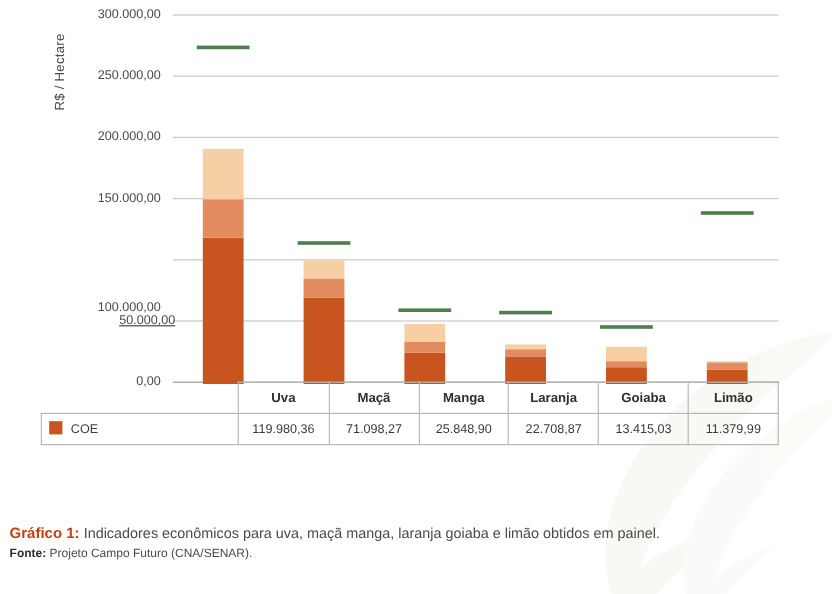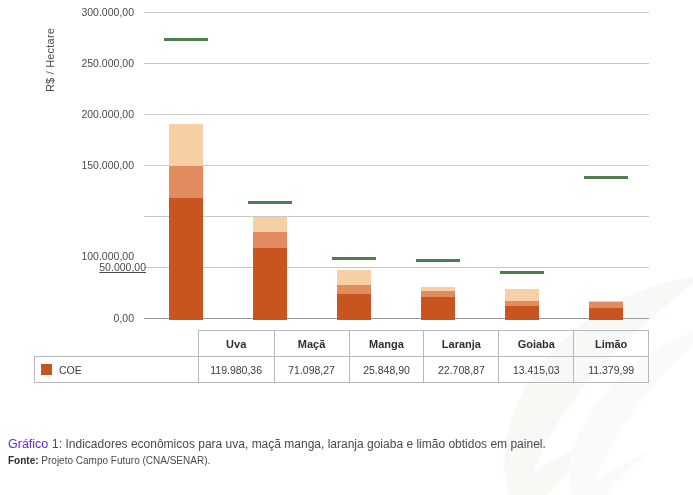--- a/index.html
+++ b/index.html
@@ -109,21 +109,20 @@
 
   
   .table {
     position: absolute;
     left: 34px;
     top: 318px;
     width: 615px;
     border-collapse: collapse;
     font-size: 10.5px;
     color: #3b3b3b;
-    margin-top: 12px;
   }
   .table td, .table th {
     border: 1px solid #b9b9b9;
     padding: 5px 4px;
     text-align: center;
     font-weight: normal;
     height: 15px;
   }
   .table th.hdr { font-weight: bold; font-size: 11px; color: #2f2f2f; }
   .table td.rowlabel {
@@ -157,22 +156,22 @@
   .caption {
     position: absolute;
     left: 8px;
     top: 437px;
     width: 680px;
     font-size: 11.5px;
     line-height: 15px;
     color: #4a4a4a;
   }
   .caption .gtitle {
-    color: #6d28d9;
-    font-weight: normal;
+    color: #c2410c;
+    font-weight: bold;
     font-size: 12.5px;
   }
   .caption .gbody { font-size: 12px; color: #4a4a4a; }
   .src { font-size: 10px; line-height: 13px; color: #4a4a4a; margin-top: 2px; }
   .src b { color: #2f2f2f; }
 </style>
 </head>
 <body>
 
 <div class="figure">

